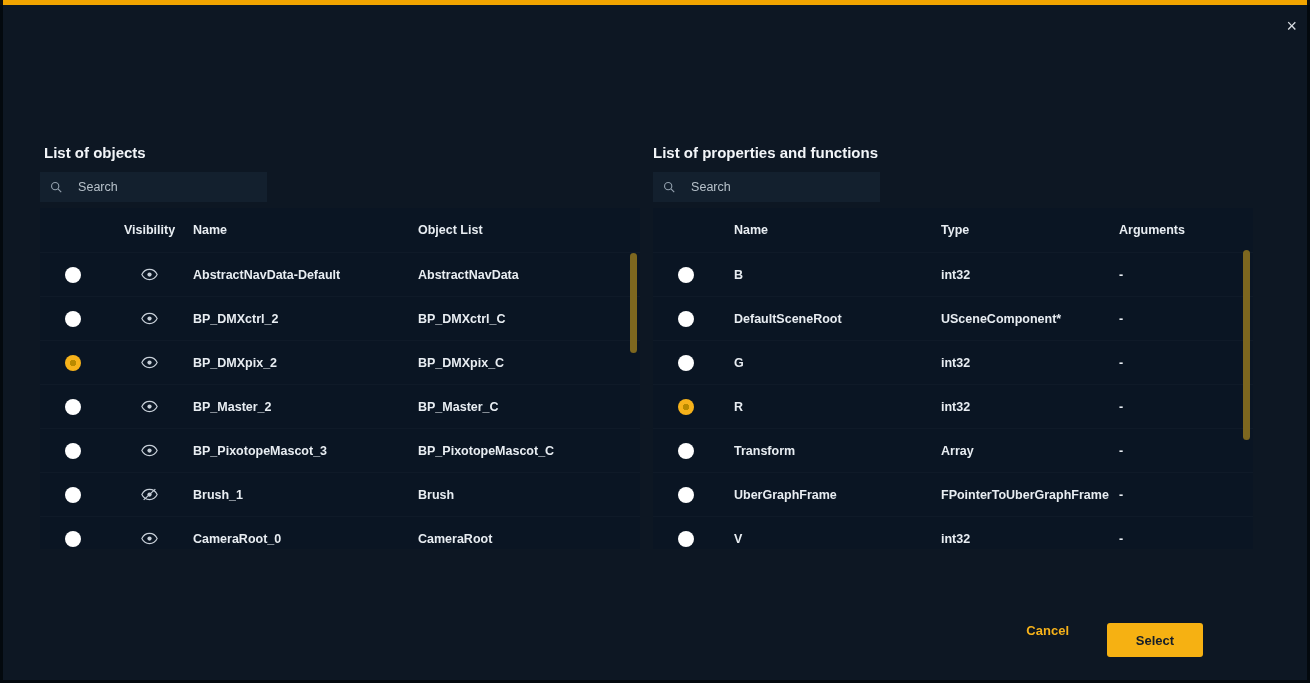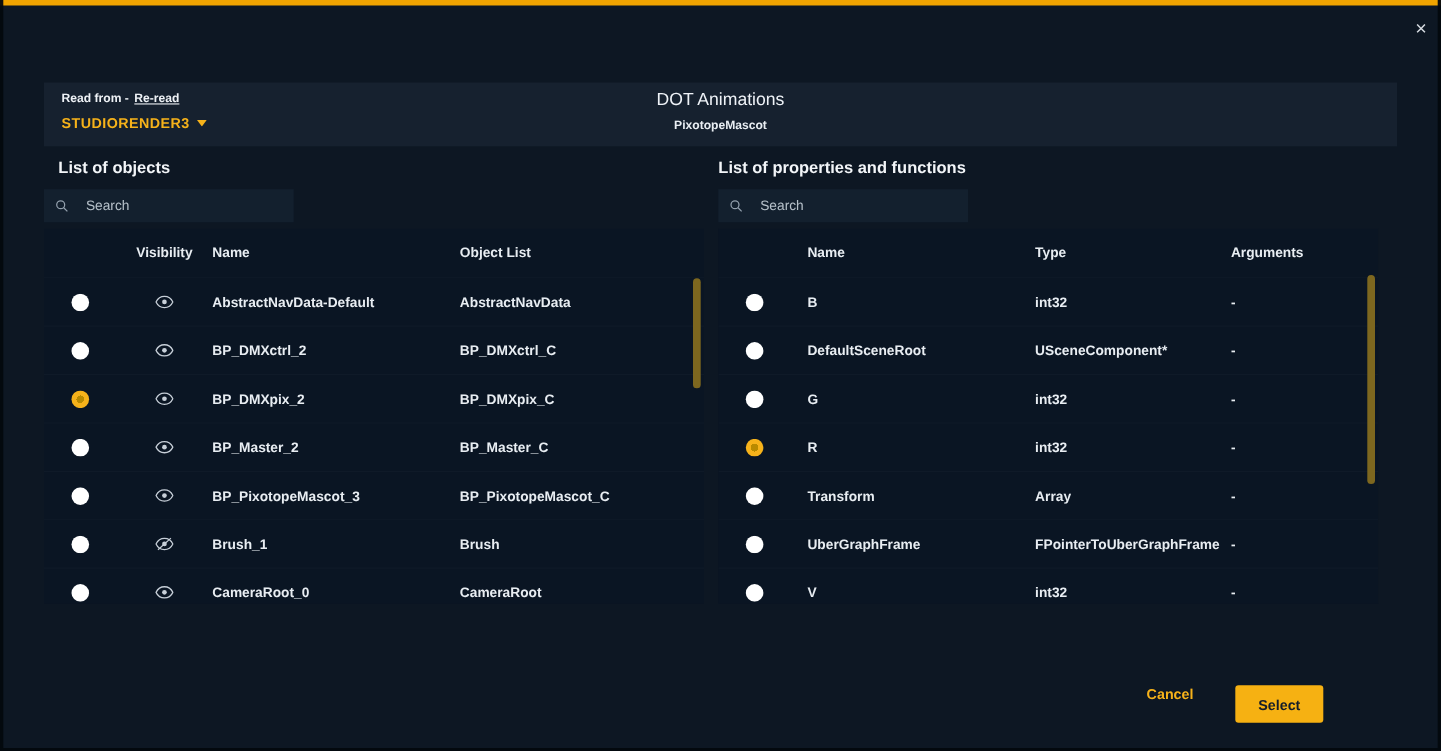--- a/index.html
+++ b/index.html
@@ -17,21 +17,21 @@
   .header-left{position:absolute;left:16px;top:9px}
   .read-line{font-size:11px;font-weight:700;color:#edf1f5}
   .reread{text-decoration:underline;margin-left:5px;color:#edf1f5;cursor:pointer;font-size:11px;font-weight:700}
   .source{margin-top:8px;display:flex;align-items:center;gap:7px;cursor:pointer}
   .source-label{color:#f6b21a;font-size:13px;font-weight:700;letter-spacing:.4px}
   .header-center{position:absolute;left:0;right:0;top:7px;text-align:center;pointer-events:none}
   .title{font-size:16px;color:#eef2f7;font-weight:400}
   .subtitle{font-size:11px;font-weight:700;color:#e9eef3;margin-top:8px}
 
   .panel-title{position:absolute;top:144px;font-size:15px;font-weight:700;color:#f2f5f8}
-  .pt-left{left:53px}.pt-right{left:653px}
+  .pt-left{left:44px}.pt-right{left:653px}
 
   .search{position:absolute;top:172px;width:227px;height:30px;background:#13202e;
     display:flex;align-items:center;padding:0 10px;gap:16px}
   .sb-left{left:40px}.sb-right{left:653px}
   .search input{background:transparent;border:none;outline:none;color:#dfe5ea;
     font-size:12.5px;width:100%;font-family:inherit}
   .search input::placeholder{color:#b6c0c9}
 
   .table{position:absolute;top:208px;width:600px;height:341px;background:#0a1523;overflow:hidden}
   .t-left{left:40px}.t-right{left:653px}
@@ -47,47 +47,30 @@
   .radio{width:16px;height:16px;border-radius:50%;background:#fff;display:inline-block;cursor:pointer}
   .radio.selected{background:radial-gradient(circle,#b98a00 0 3.5px,#f6b21a 3.5px)}
   .eye{display:inline-flex;cursor:pointer}
 
   .scrollthumb{position:absolute;width:7px;border-radius:4px;background:#7d671f;right:3px;cursor:pointer}
   .st-left{top:45px;height:100px}
   .st-right{top:42px;height:190px}
 
   .footer{position:absolute;top:623px;right:107px;display:flex;align-items:flex-start;gap:38px}
   .cancel{color:#f6b21a;font-size:13px;font-weight:700;cursor:pointer}
-  .select{width:80px;height:34px;background:#f6b112;border:none;border-radius:3px;
+  .select{width:96px;height:34px;background:#f6b112;border:none;border-radius:3px;
     font-size:13px;font-weight:700;color:#141d2a;cursor:pointer;font-family:inherit}
 </style>
 </head>
 <body>
 
 <div class="app">
   <div class="top-accent"></div>
   <button class="close">×</button>
 
-  <div class="header">
-    <div class="header-left">
-      <div class="read-line">
-        <span>Read from -</span><a class="reread">Re-read</a>
-      </div>
-      <div class="source">
-        <span class="source-label">STUDIORENDER3</span>
-        <svg class="caret" width="9" height="6" viewBox="0 0 9 6">
-            <path d="M0 0h9L4.5 6z" fill="#f6b21a"></path>
-          </svg>
-      </div>
-    </div>
-    <div class="header-center">
-      <div class="title">DOT Animations</div>
-      <div class="subtitle">PixotopeMascot</div>
-    </div>
-  </div>
 
   <div class="panel-title pt-left">List of objects</div>
   <div class="panel-title pt-right">List of properties and functions</div>
 
   <div class="search sb-left">
     <svg width="14" height="14" viewBox="0 0 14 14">
         <circle cx="6" cy="6" r="4.2" fill="none" stroke="#93a0ad" stroke-width="1.3"></circle>
         <line x1="9.2" y1="9.2" x2="13" y2="13" stroke="#93a0ad" stroke-width="1.3"></line>
       </svg>
     <input placeholder="Search" style="">

